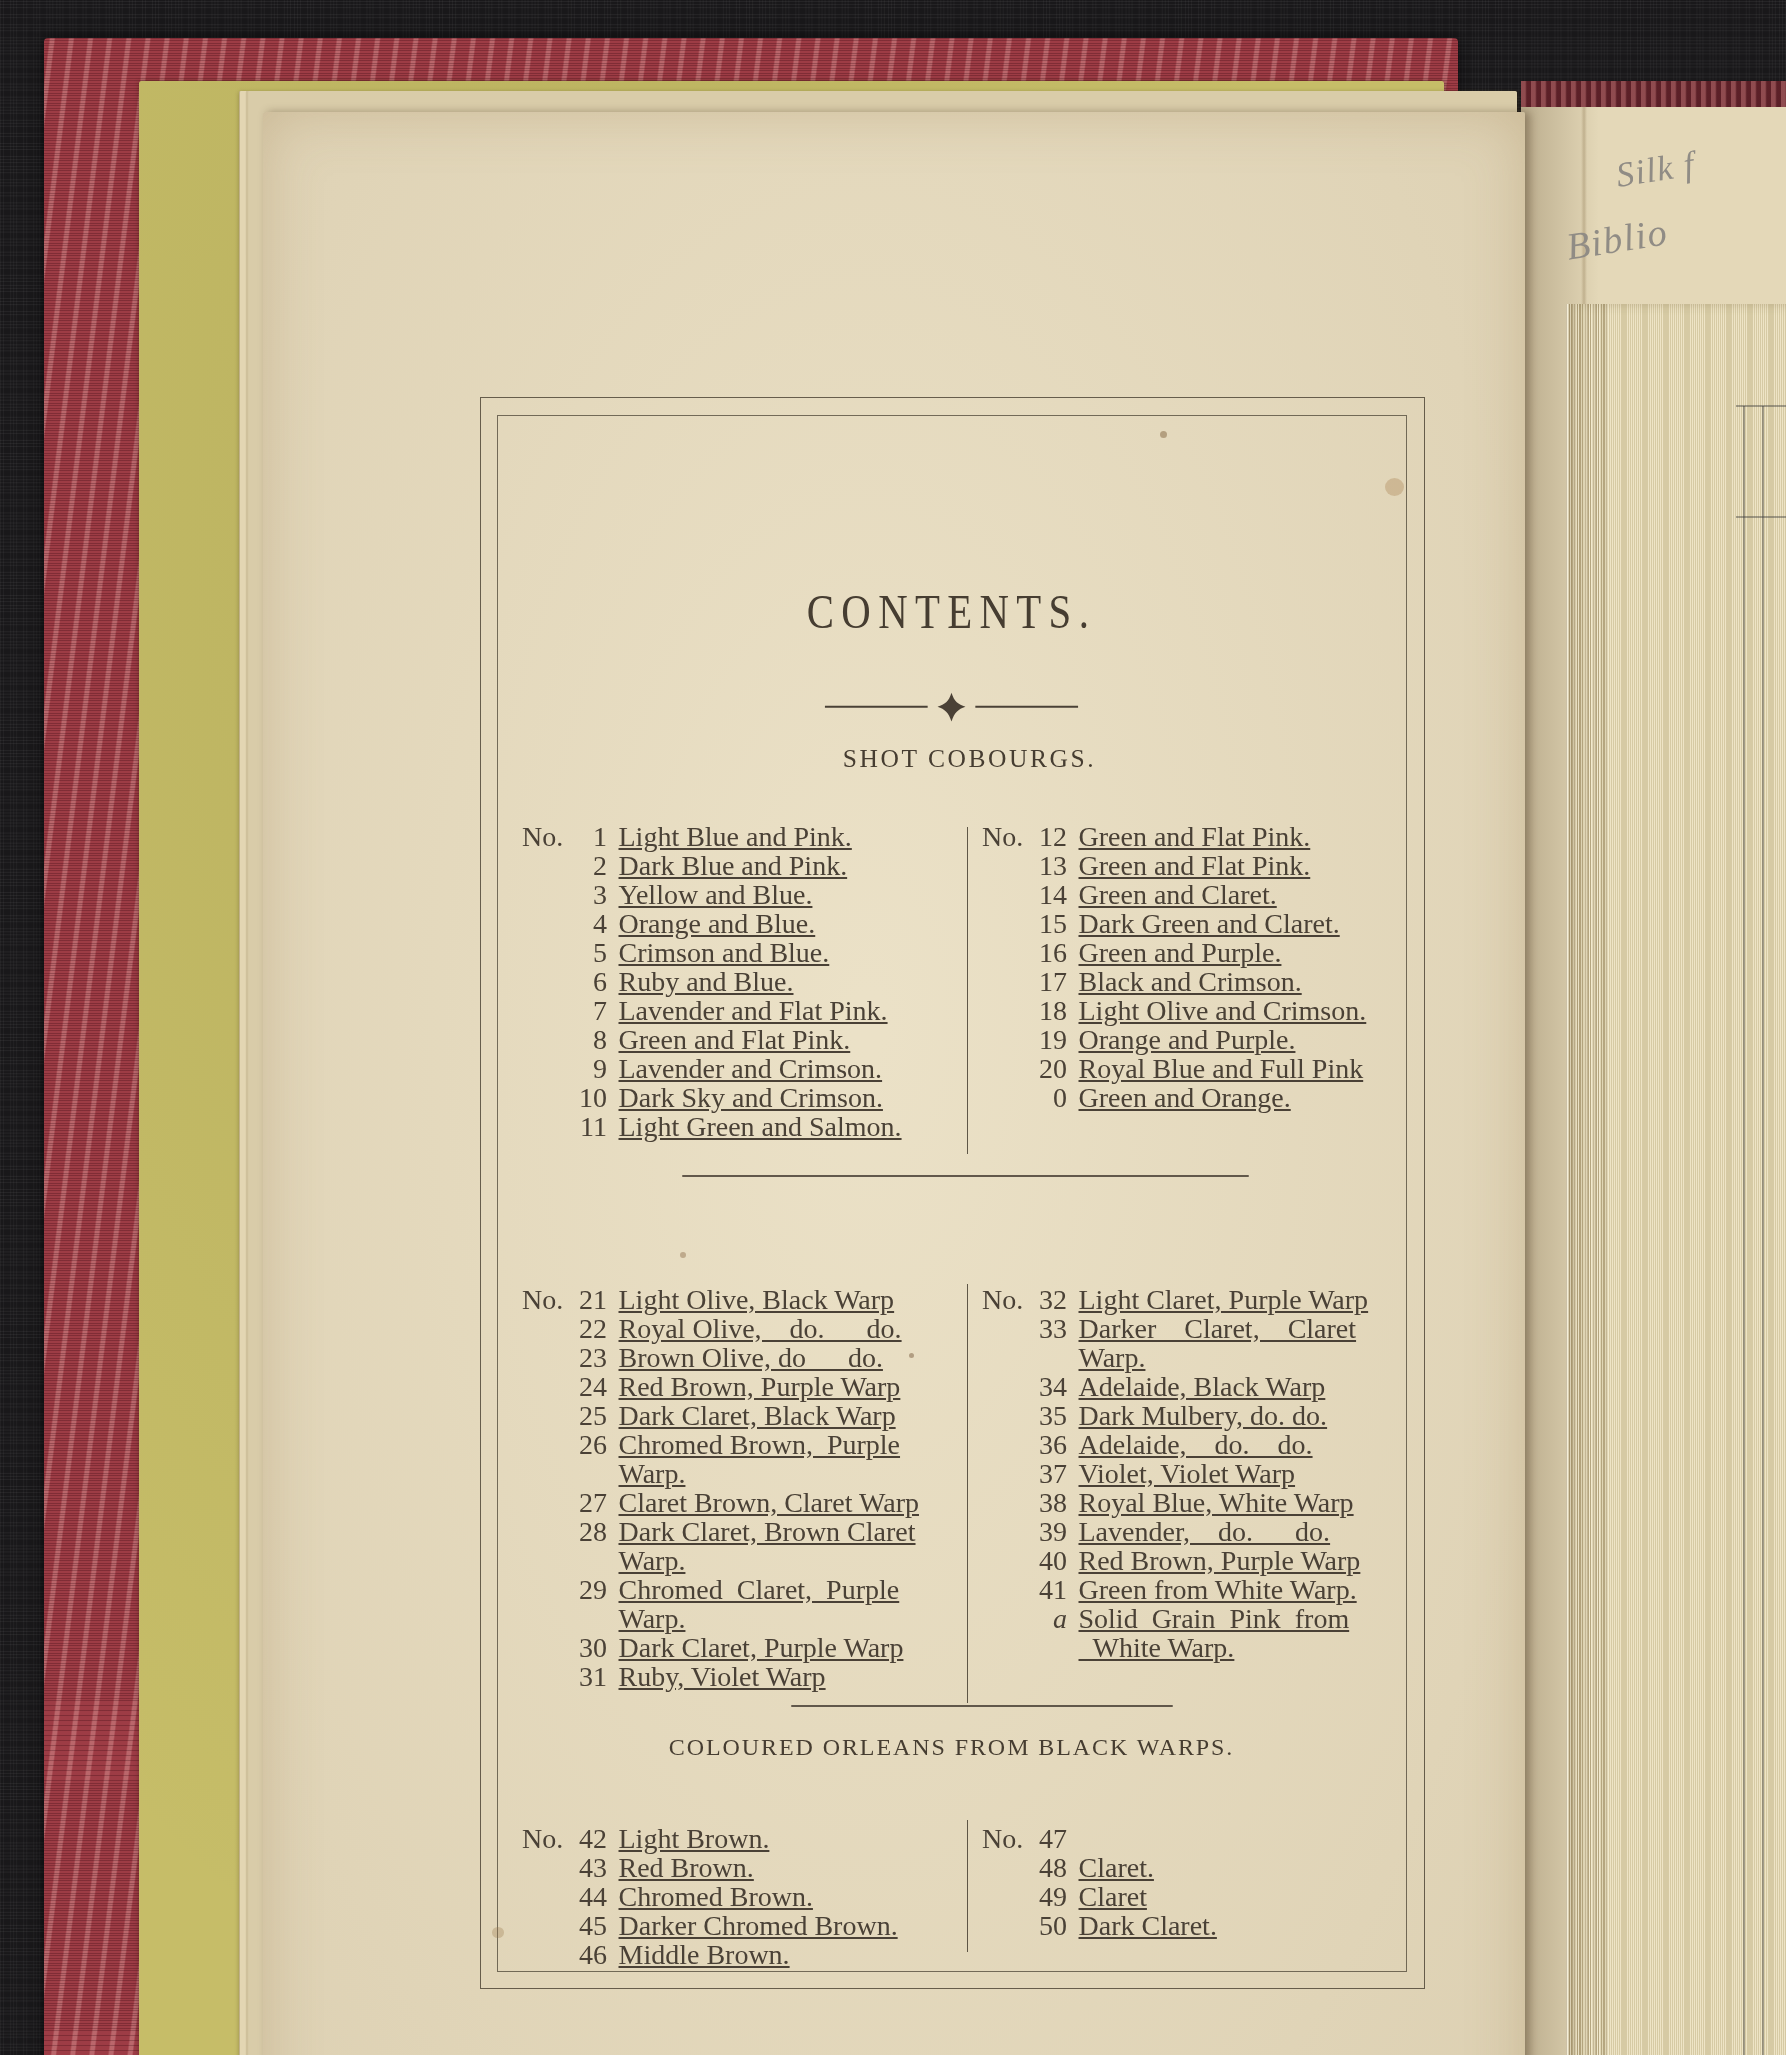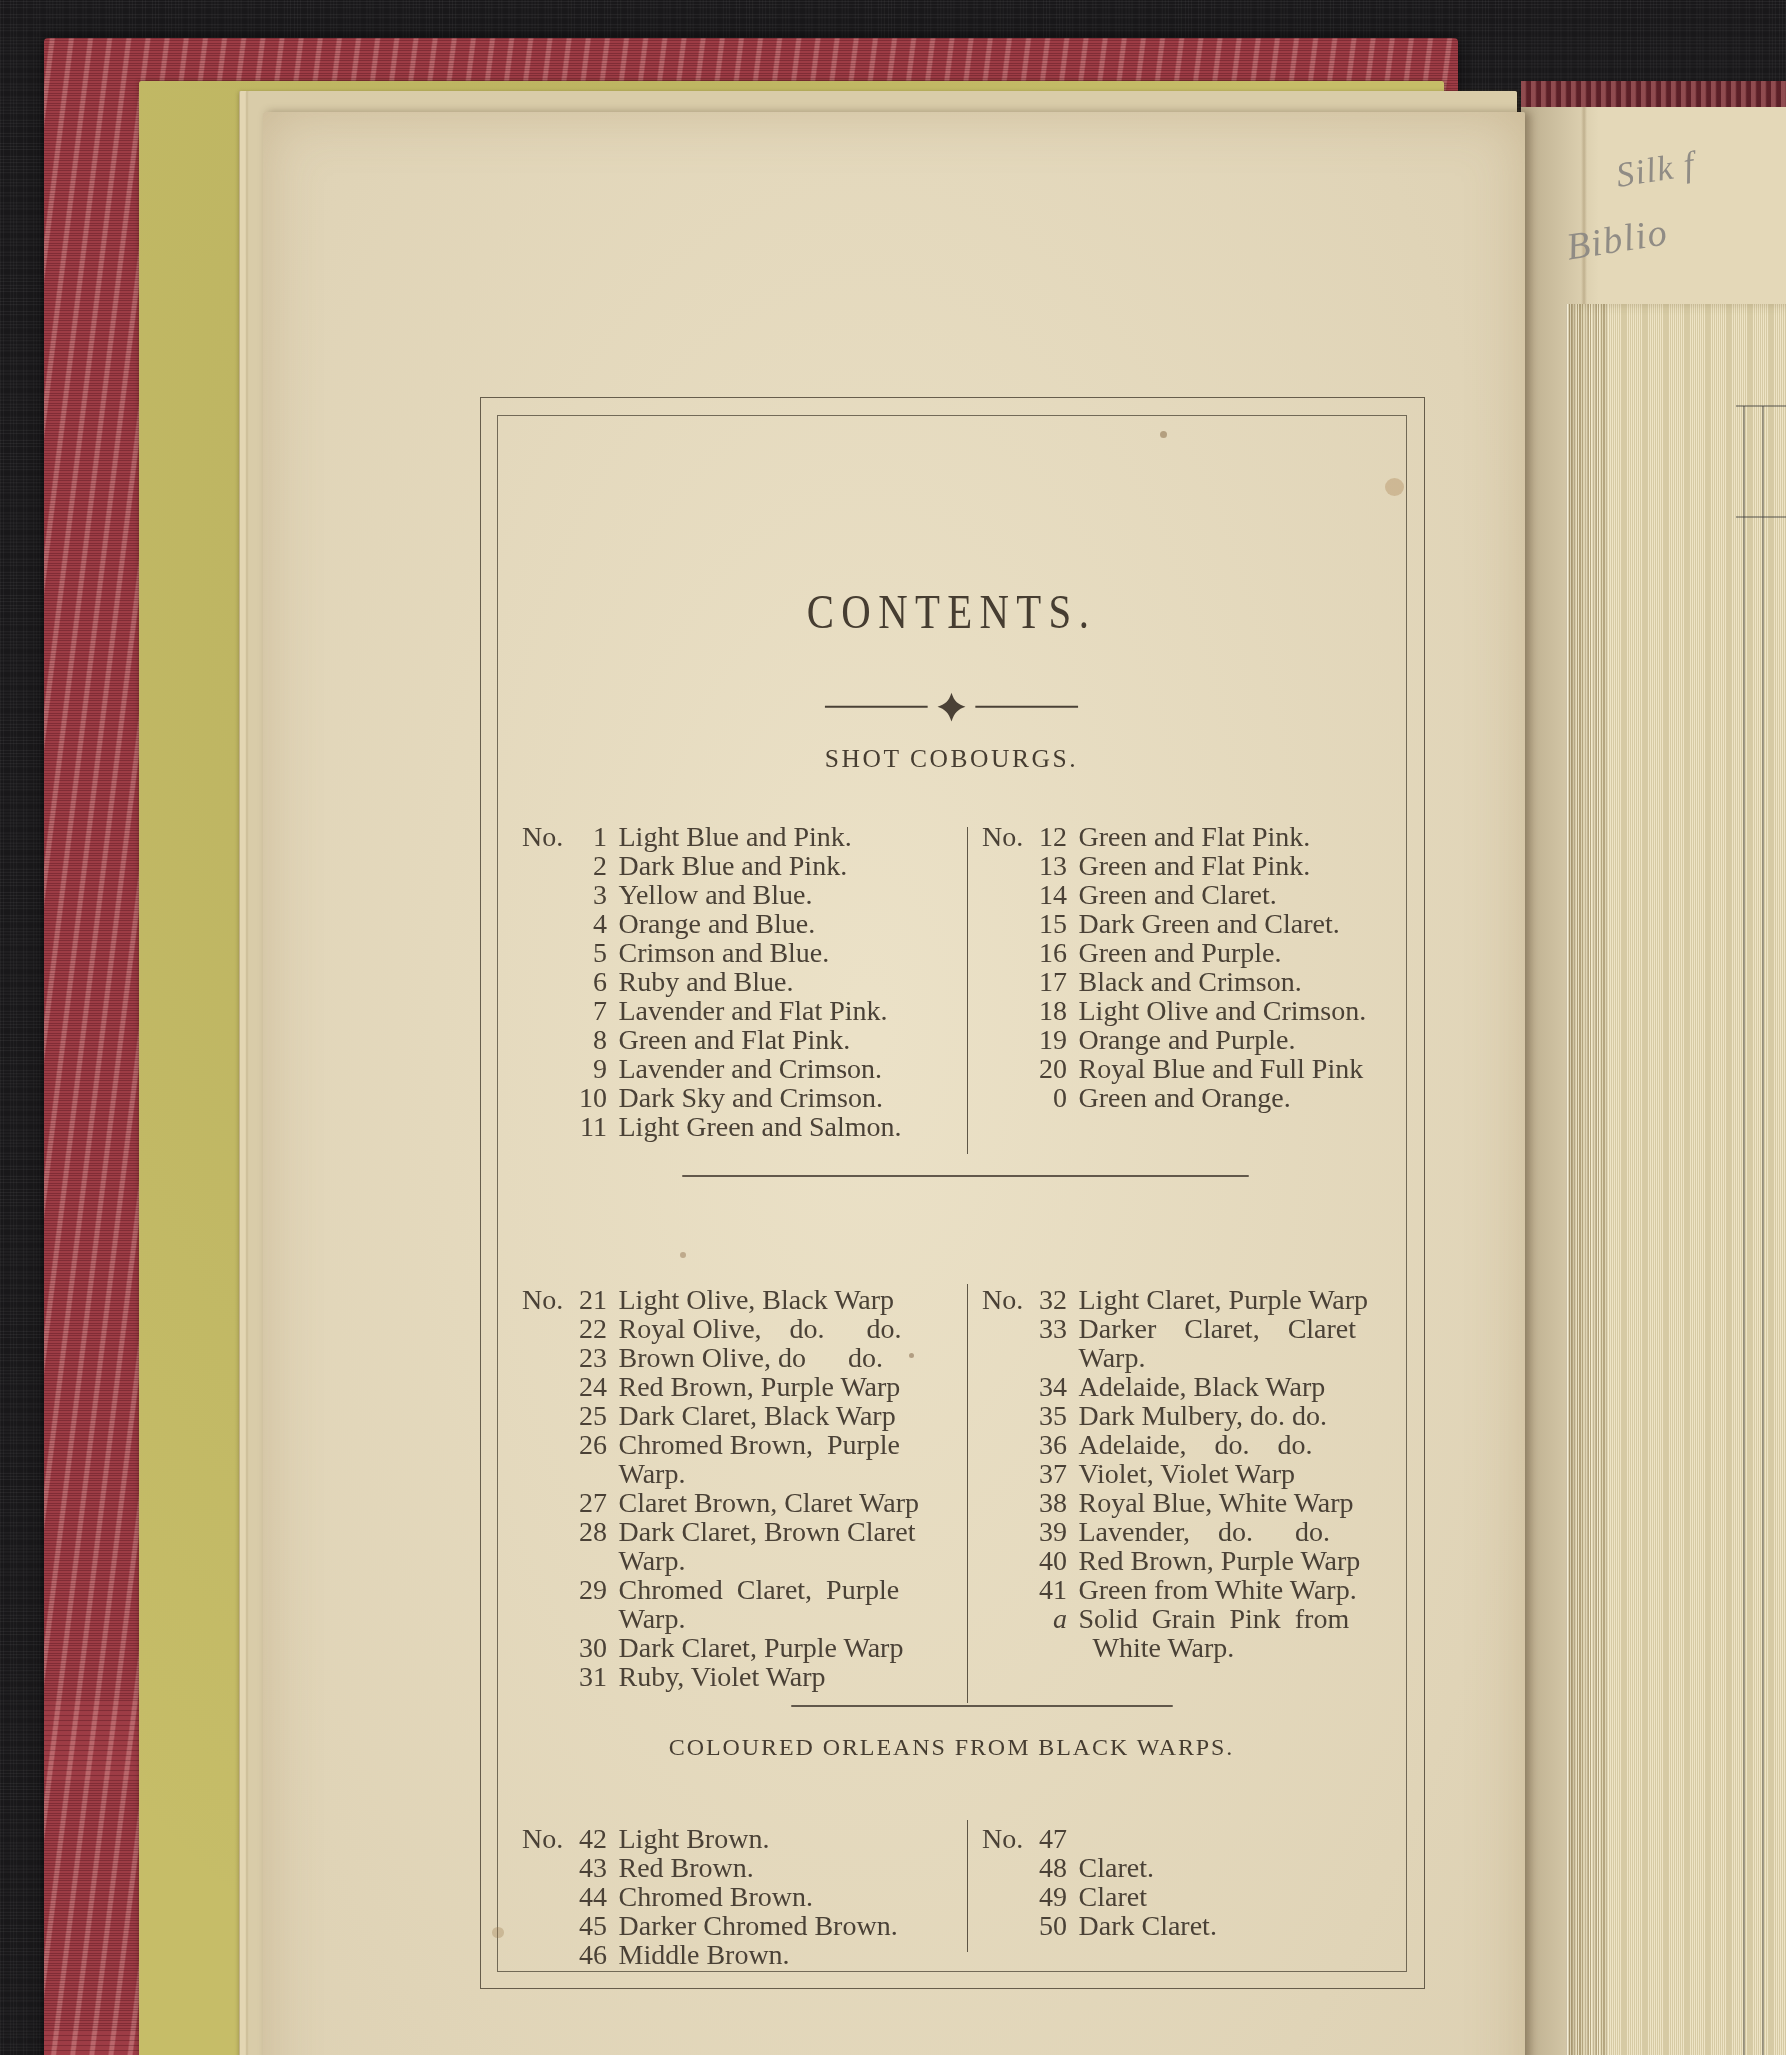--- a/index.html
+++ b/index.html
@@ -46,40 +46,40 @@
 
   
   .frame-outer{left:217px;top:285px;width:943px;height:1590px;border:1.6px solid rgba(66,58,44,.78);}
   .frame-inner{left:234px;top:303px;width:908px;height:1555px;border:1.2px solid rgba(66,58,44,.70);}
 
   
   .centered{left:217px;width:943px;text-align:center;color:#463d31;}
   .title{top:472px;font-size:48px;letter-spacing:.18em;transform:scaleX(.85);transform-origin:50% 50%;}
   .orn{left:557px;top:579px;width:263px;height:33px;}
   .sec-head{font-size:25.5px;letter-spacing:.10em;}
-  .h1{top:632px;}
+  .h1{top:632px;margin-left:18px;}
   .h2{top:1090px;}
   .h3{top:1622px;font-size:24px;letter-spacing:.08em;}
   .rule{background:#4a4136;height:2.1px;border-radius:1.2px;opacity:.85;}
   .rule1{left:419px;top:1063px;width:567px;}
   .rule2{left:528px;top:1593px;width:382px;}
 
   
   .list{font-size:28px;line-height:29px;color:#4a4136;}
   .c1a{left:259px;top:710px;width:439px;}
   .c1b{left:719px;top:710px;width:437px;}
   .c2a{left:259px;top:1173px;width:439px;}
   .c2b{left:719px;top:1173px;width:437px;}
   .c3a{left:259px;top:1712px;width:439px;}
   .c3b{left:719px;top:1712px;width:437px;}
   .row{display:flex;align-items:baseline;}
   .prefix{width:46px;flex:none;}
   .num{width:39px;flex:none;text-align:right;}
   .num.em{font-style:italic;}
-  .txt{margin-left:11.5px;flex:1;white-space:pre-wrap;}
+  .txt{margin-left:11.5px;flex:1;white-space:pre-wrap;text-decoration:underline;}
   .vdiv{width:1.2px;background:rgba(60,52,40,.8);left:704px;}
   .vd1{top:715px;height:327px;}
   .vd2{top:1172px;height:419px;}
   .vd3{top:1708px;height:132px;}
 
   
   .spot{border-radius:50%;}
 
   
   .right-area{left:1521px;top:81px;width:266px;height:2207px;overflow:hidden;}

